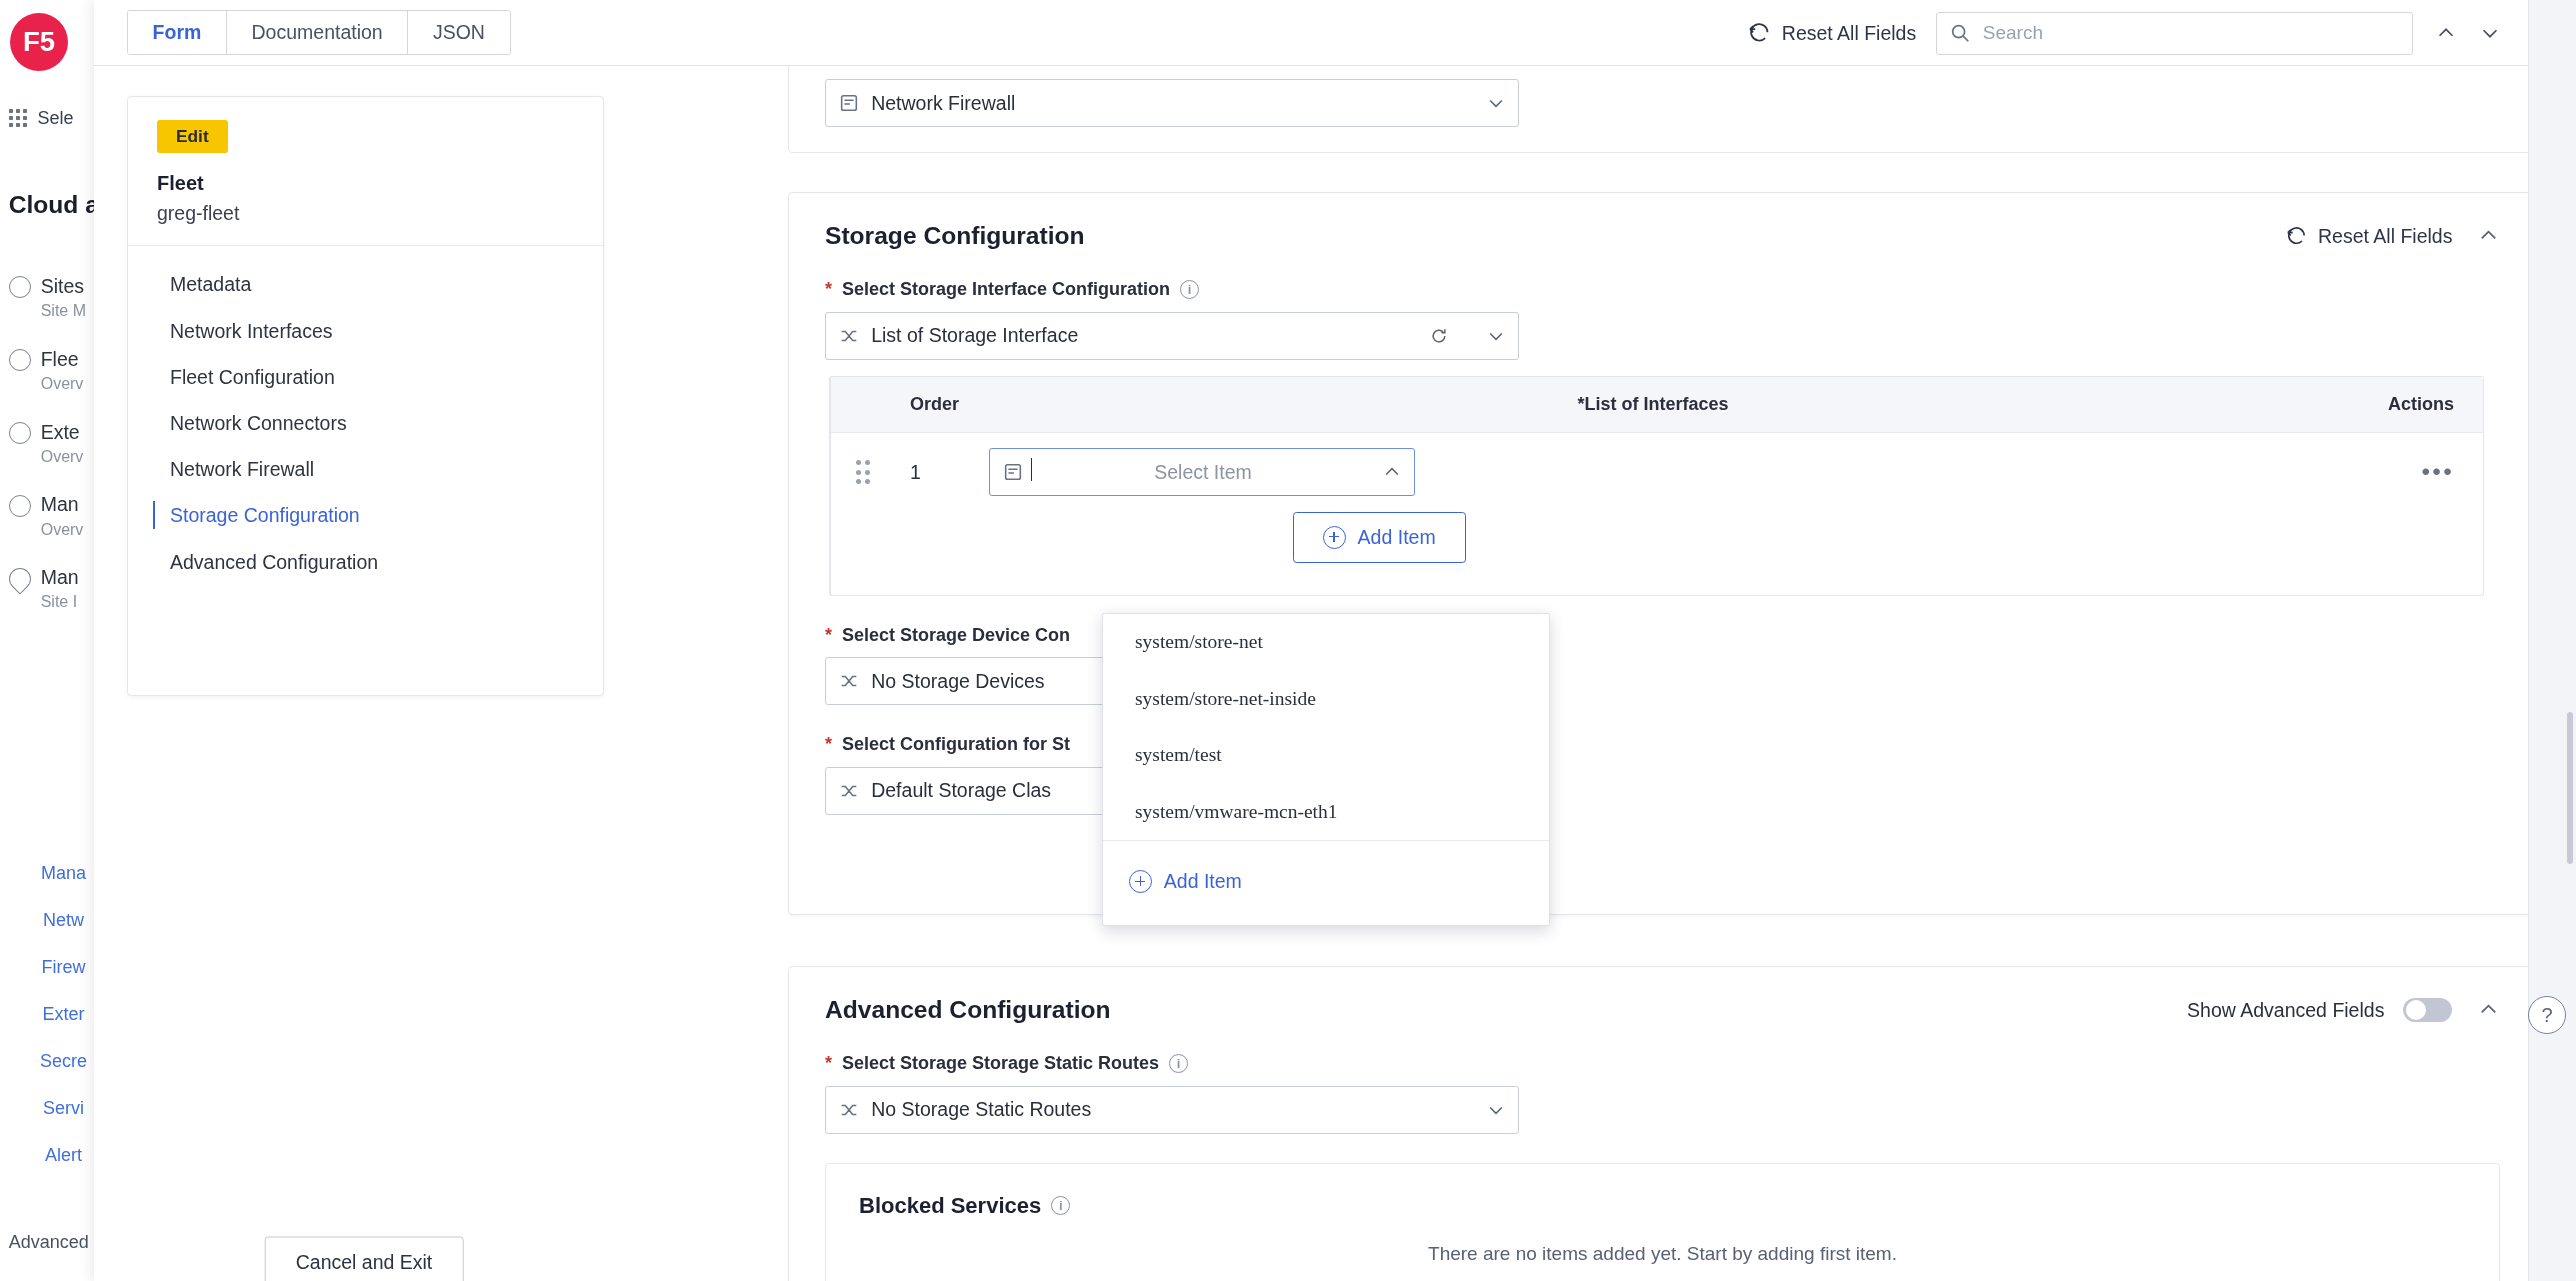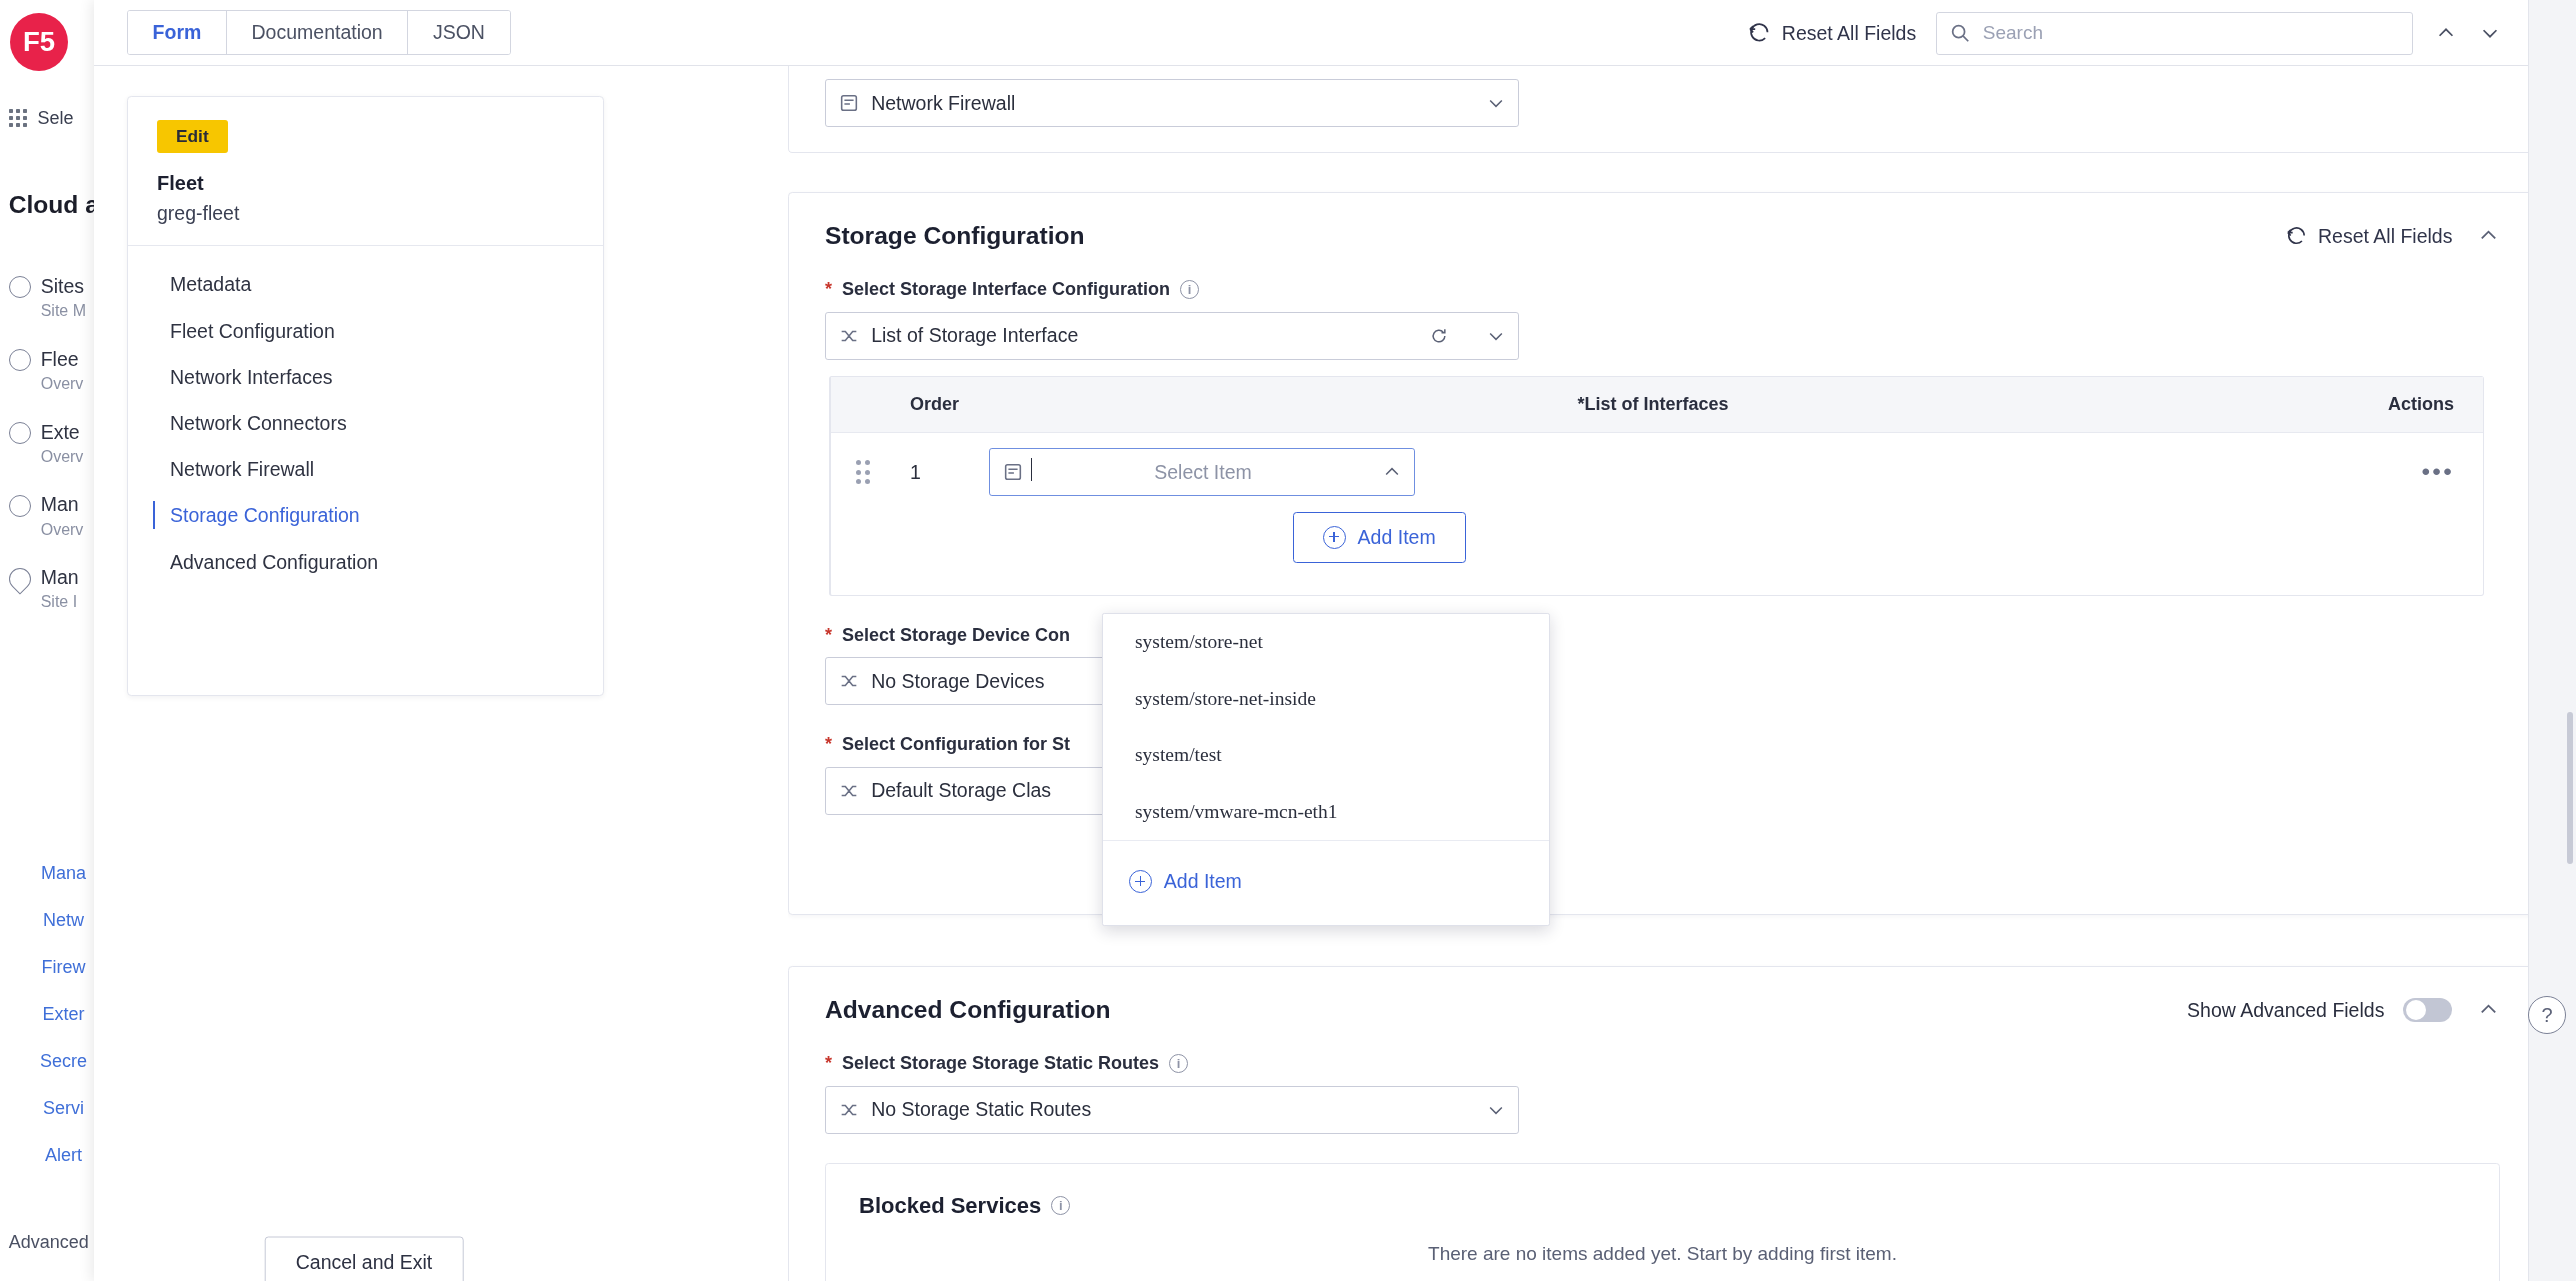--- a/index.html
+++ b/index.html
@@ -448,22 +448,22 @@
 
     <div class="modal-body">
 
       <div class="nav-card">
         <div class="edit-badge">Edit</div>
         <div class="fleet-label">Fleet</div>
         <div class="fleet-value">greg-fleet</div>
         <div class="nav-divider"></div>
         <div class="nav-list">
           <div class="nav-item">Metadata</div>
+          <div class="nav-item">Network Interfaces</div>
           <div class="nav-item">Fleet Configuration</div>
-          <div class="nav-item">Network Interfaces</div>
           <div class="nav-item">Network Connectors</div>
           <div class="nav-item">Network Firewall</div>
           <div class="nav-item active">Storage Configuration</div>
           <div class="nav-item">Advanced Configuration</div>
         </div>
       </div>
       <button class="cancel-exit">Cancel and Exit</button>
 
       <div class="content">
 

